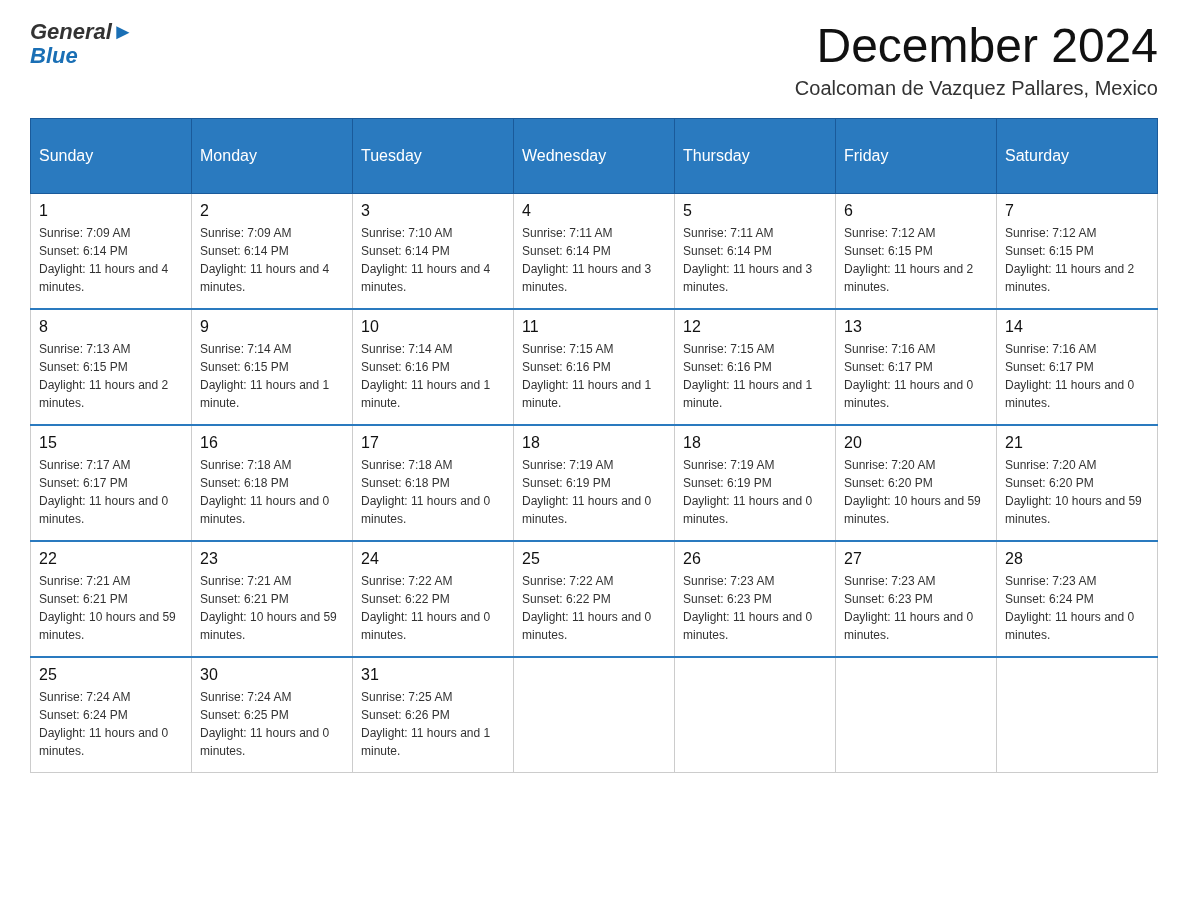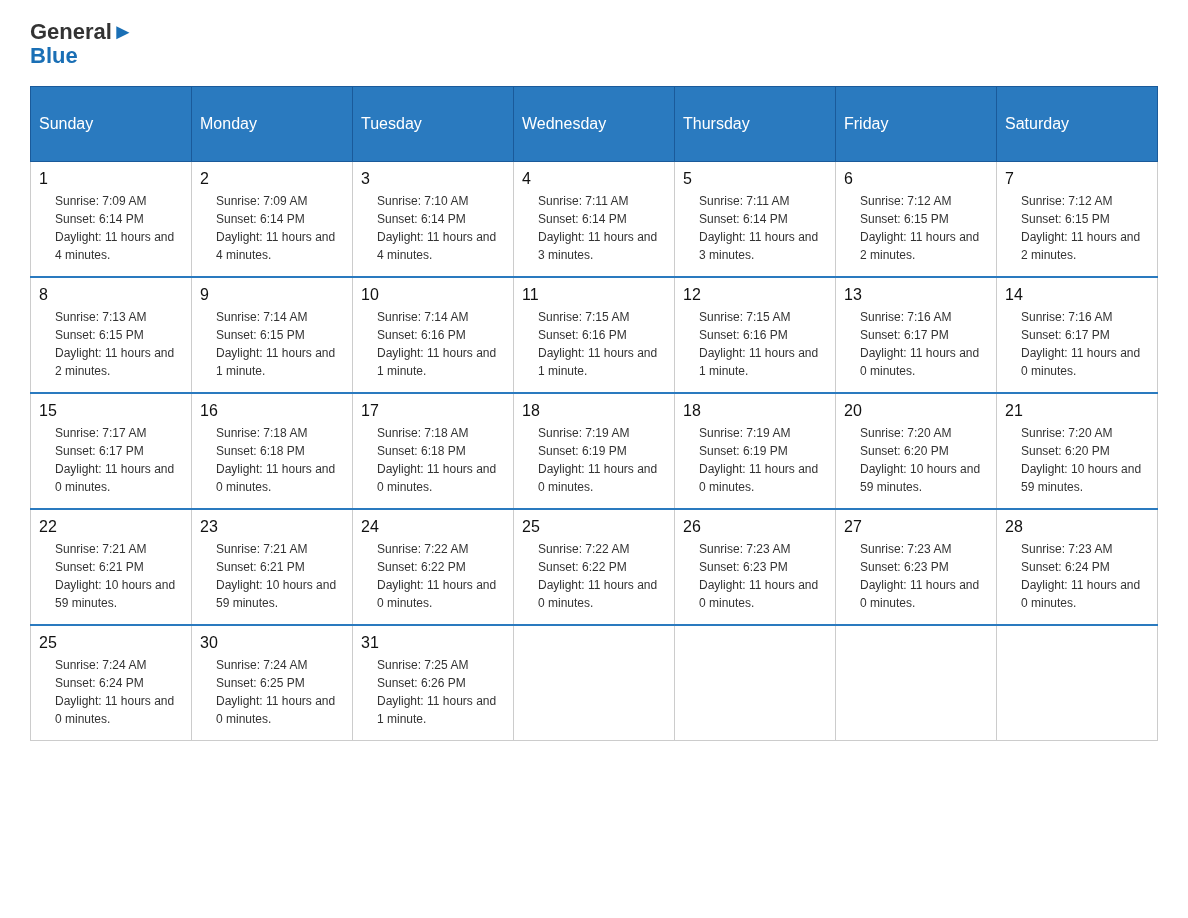--- a/index.html
+++ b/index.html
@@ -19,20 +19,21 @@
     .logo-area {
       display: flex;
       align-items: center;
       gap: 0;
     }
     .logo-text {
       font-size: 22px;
       font-weight: bold;
       color: #333;
       line-height: 1.1;
+      font-style: italic;
     }
     .logo-text span {
       color: #1a6fb5;
     }
     .title-area {
       text-align: right;
     }
     .month-title {
       font-size: 48px;
       font-weight: normal;
@@ -70,21 +71,20 @@
       font-size: 16px;
       font-weight: normal;
       display: block;
       margin-bottom: 4px;
       color: #111;
     }
     .calendar-table tbody tr td .day-info {
       font-size: 12px;
       color: #333;
       line-height: 1.5;
-      margin-left: 16px;
     }
     .calendar-table tbody tr td.empty {
       background: #fff;
     }
     .calendar-table tbody tr {
       border-bottom: 2px solid #2a7abf;
     }
     .calendar-table tbody tr:last-child {
       border-bottom: 1px solid #cccccc;
     }
@@ -93,20 +93,24 @@
 <body>
 
 <div class="header-section">
   <div class="logo-area">
     <div>
       <span class="logo-text">
         General<span>►</span><br>
         <span style="color:#1a6fb5;">Blue</span>
       </span>
     </div>
+  </div>
+  <div class="title-area">
+    <div class="month-title">December 2024</div>
+    <div class="location-subtitle">Coalcoman de Vazquez Pallares, Mexico</div>
   </div>
 </div>
 
 <table class="calendar-table">
   <thead>
     <tr>
       <th>Sunday</th>
       <th>Monday</th>
       <th>Tuesday</th>
       <th>Wednesday</th>

